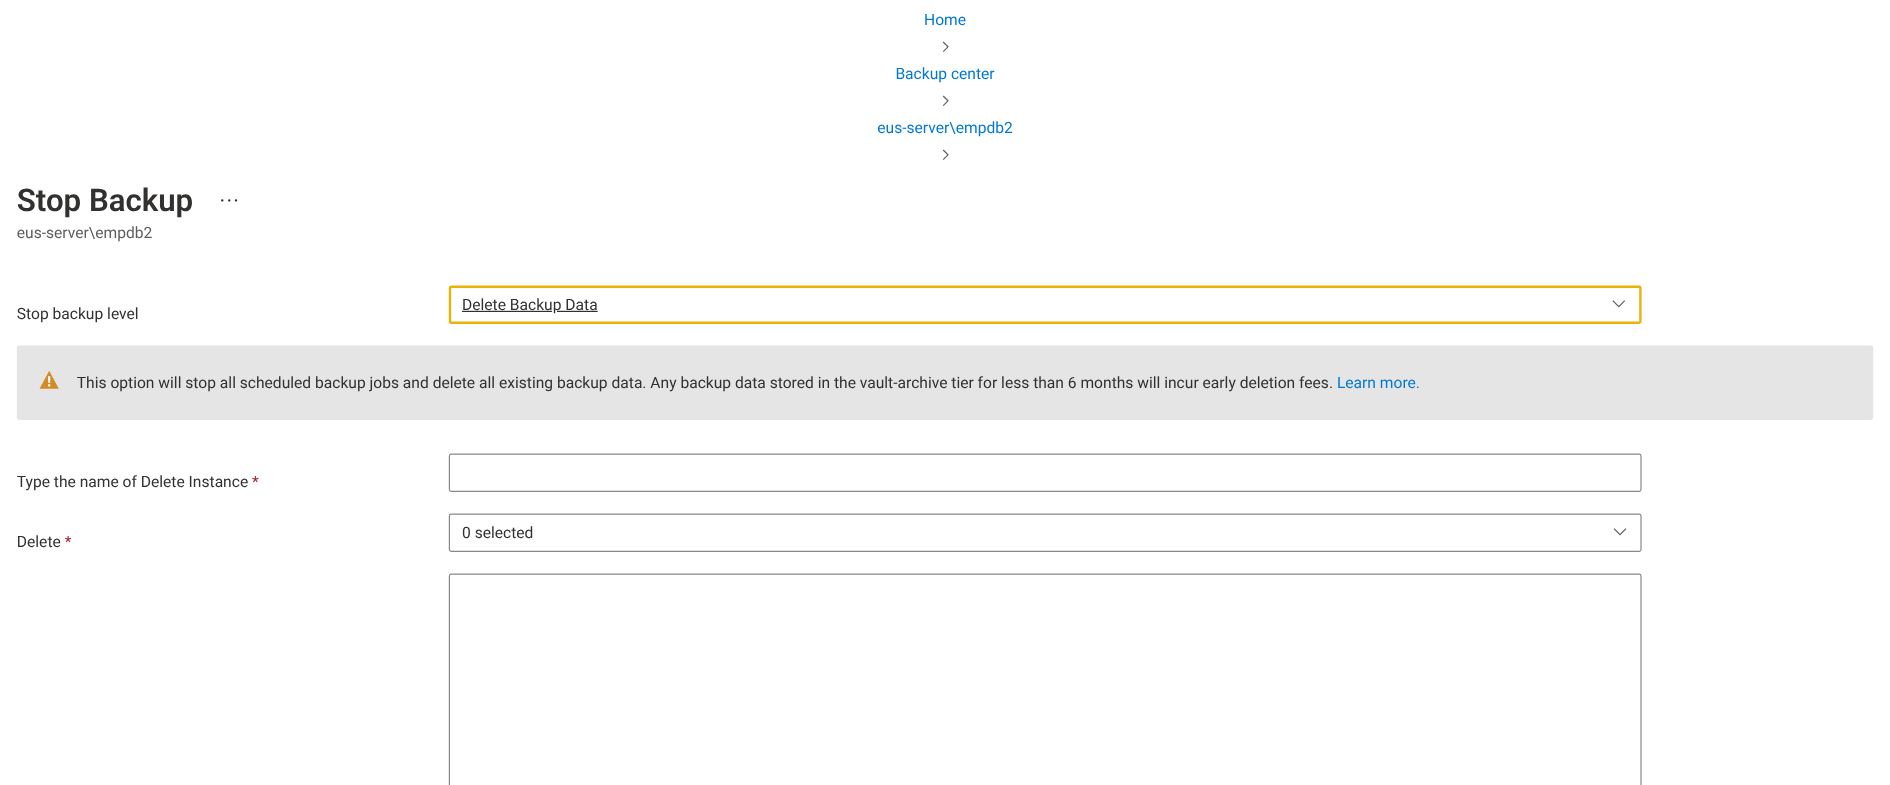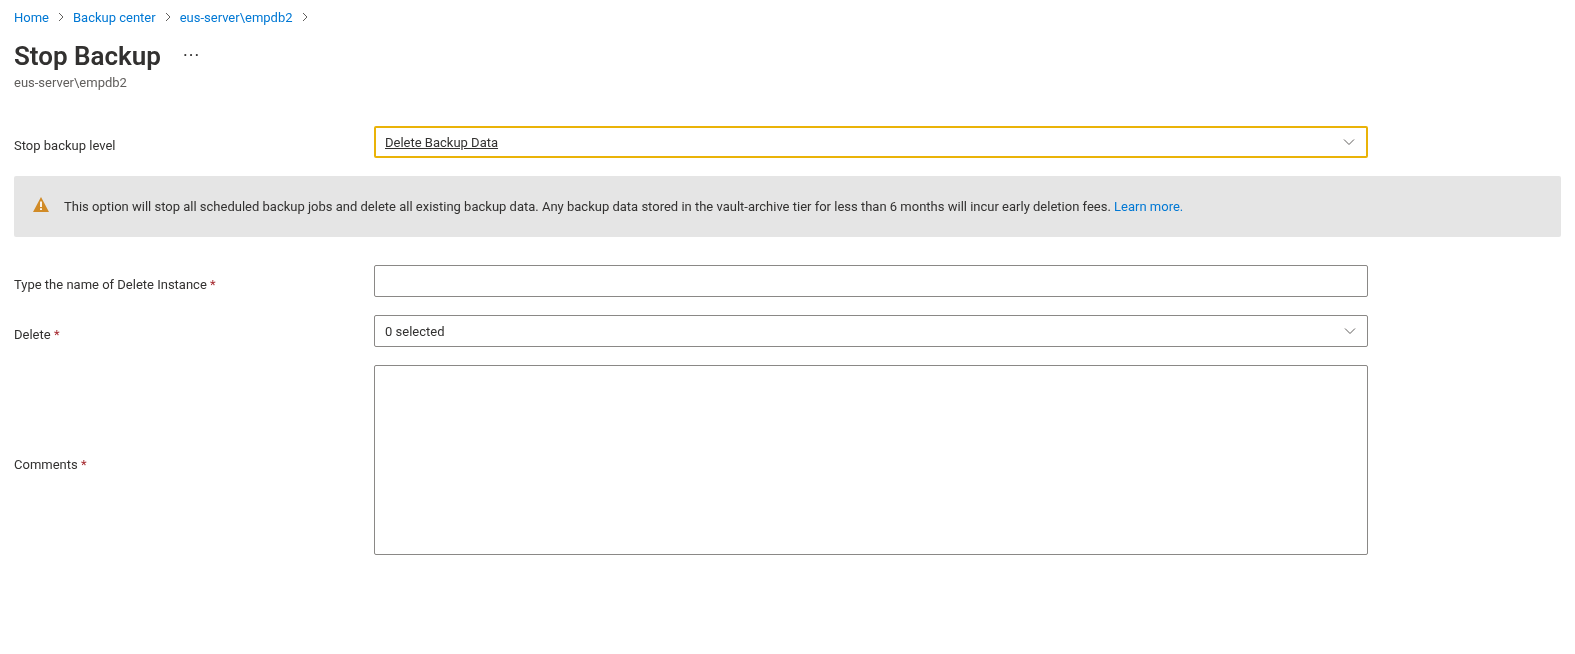--- a/index.html
+++ b/index.html
@@ -13,20 +13,21 @@
       color: #323130;
       background: #ffffff;
       padding: 10px 14px;
     }
     .breadcrumb {
       display: flex;
       align-items: center;
       gap: 8px;
       font-size: 13px;
       margin-bottom: 16px;
+      flex-direction: column;
     }
     .breadcrumb a {
       color: #0078d4;
       text-decoration: none;
     }
     .breadcrumb .sep {
       color: #605e5c;
       font-size: 12px;
     }
     .page-title-row {
@@ -47,21 +48,21 @@
       padding: 4px;
       letter-spacing: 1px;
     }
     .subtitle {
       font-size: 13px;
       color: #605e5c;
       margin-bottom: 36px;
     }
     .form-row {
       display: flex;
-      align-items: center;
+      align-items: flex-end;
       margin-bottom: 18px;
     }
     .form-label {
       width: 360px;
       flex-shrink: 0;
       font-size: 13px;
       color: #323130;
       padding-top: 6px;
     }
     .required {

